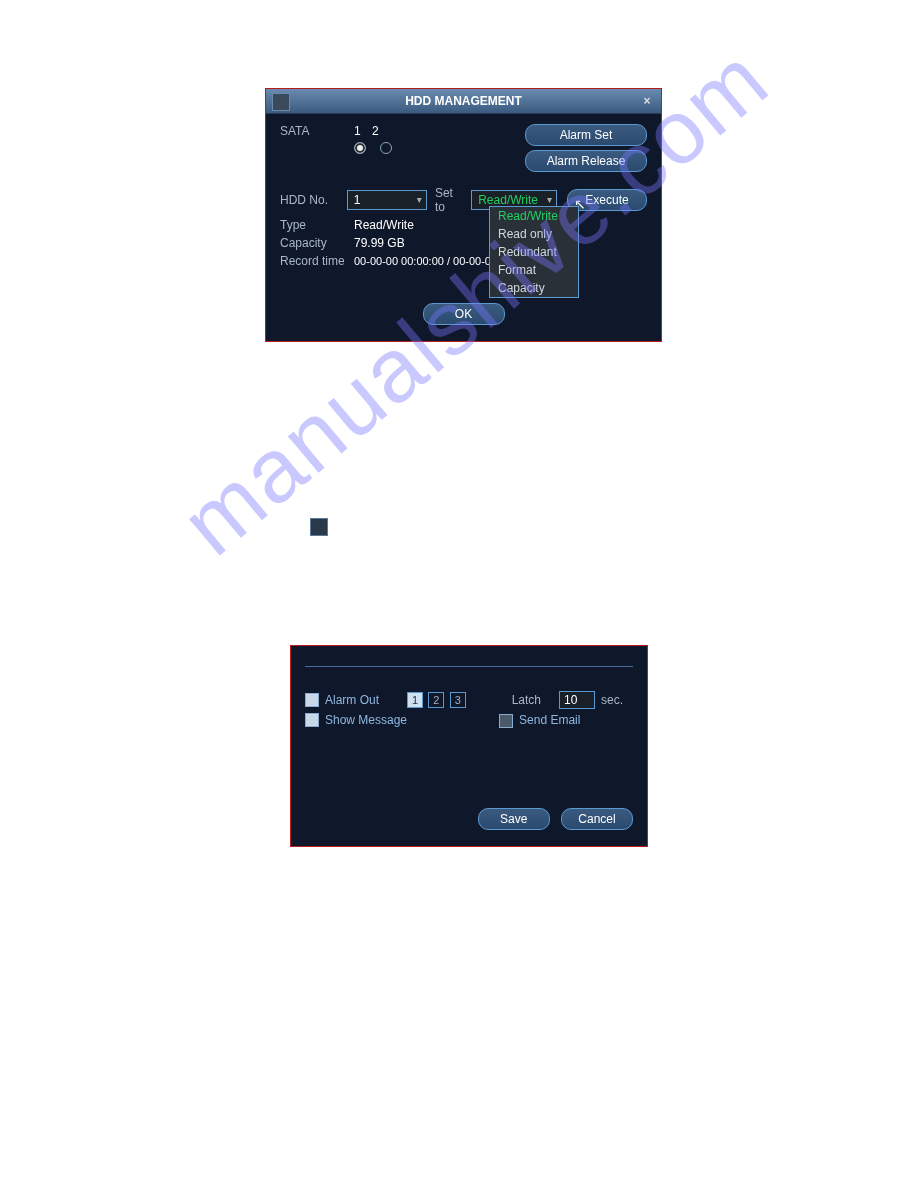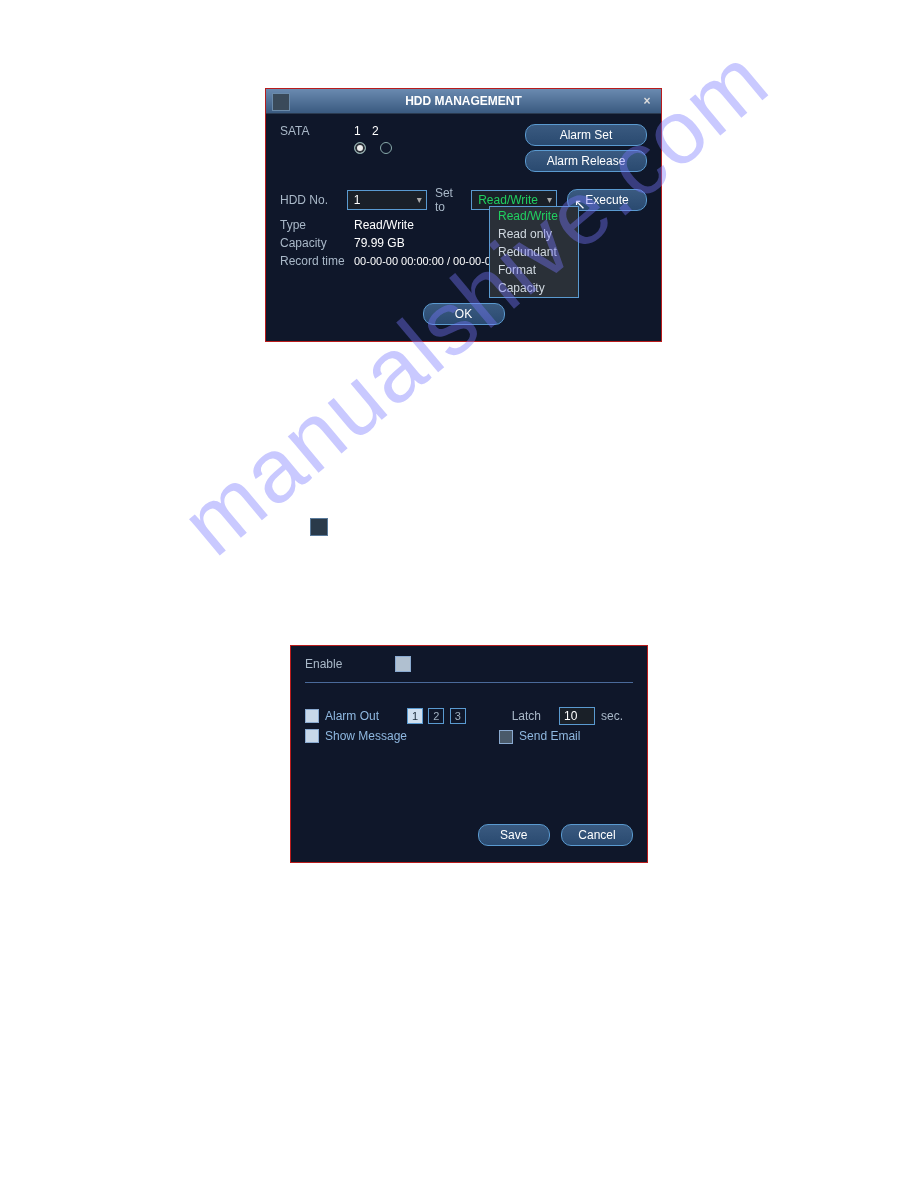--- a/index.html
+++ b/index.html
@@ -94,24 +94,20 @@
     <div style="text-align:center;margin-top:35px;margin-bottom:6px">
       <span class="btn" style="min-width:60px">OK</span>
     </div>
   </div>
 </div>
 
 <span class="smallicon" style="position:absolute;left:310px;top:518px"></span>
 
 <div class="dialog" style="left:290px;top:645px;width:356px">
   <div class="body">
-    <div class="row">
-      <span style="width:90px">Enable</span>
-      <span class="chk big"></span>
-    </div>
 
     <div class="hr"></div>
 
     <div style="height:14px"></div>
 
     <div class="row">
       <span class="chk"></span>
       <span style="width:72px;color:#8fb8e0">Alarm Out</span>
       <span style="margin-left:10px">
         <span class="numbox sel">1</span>

